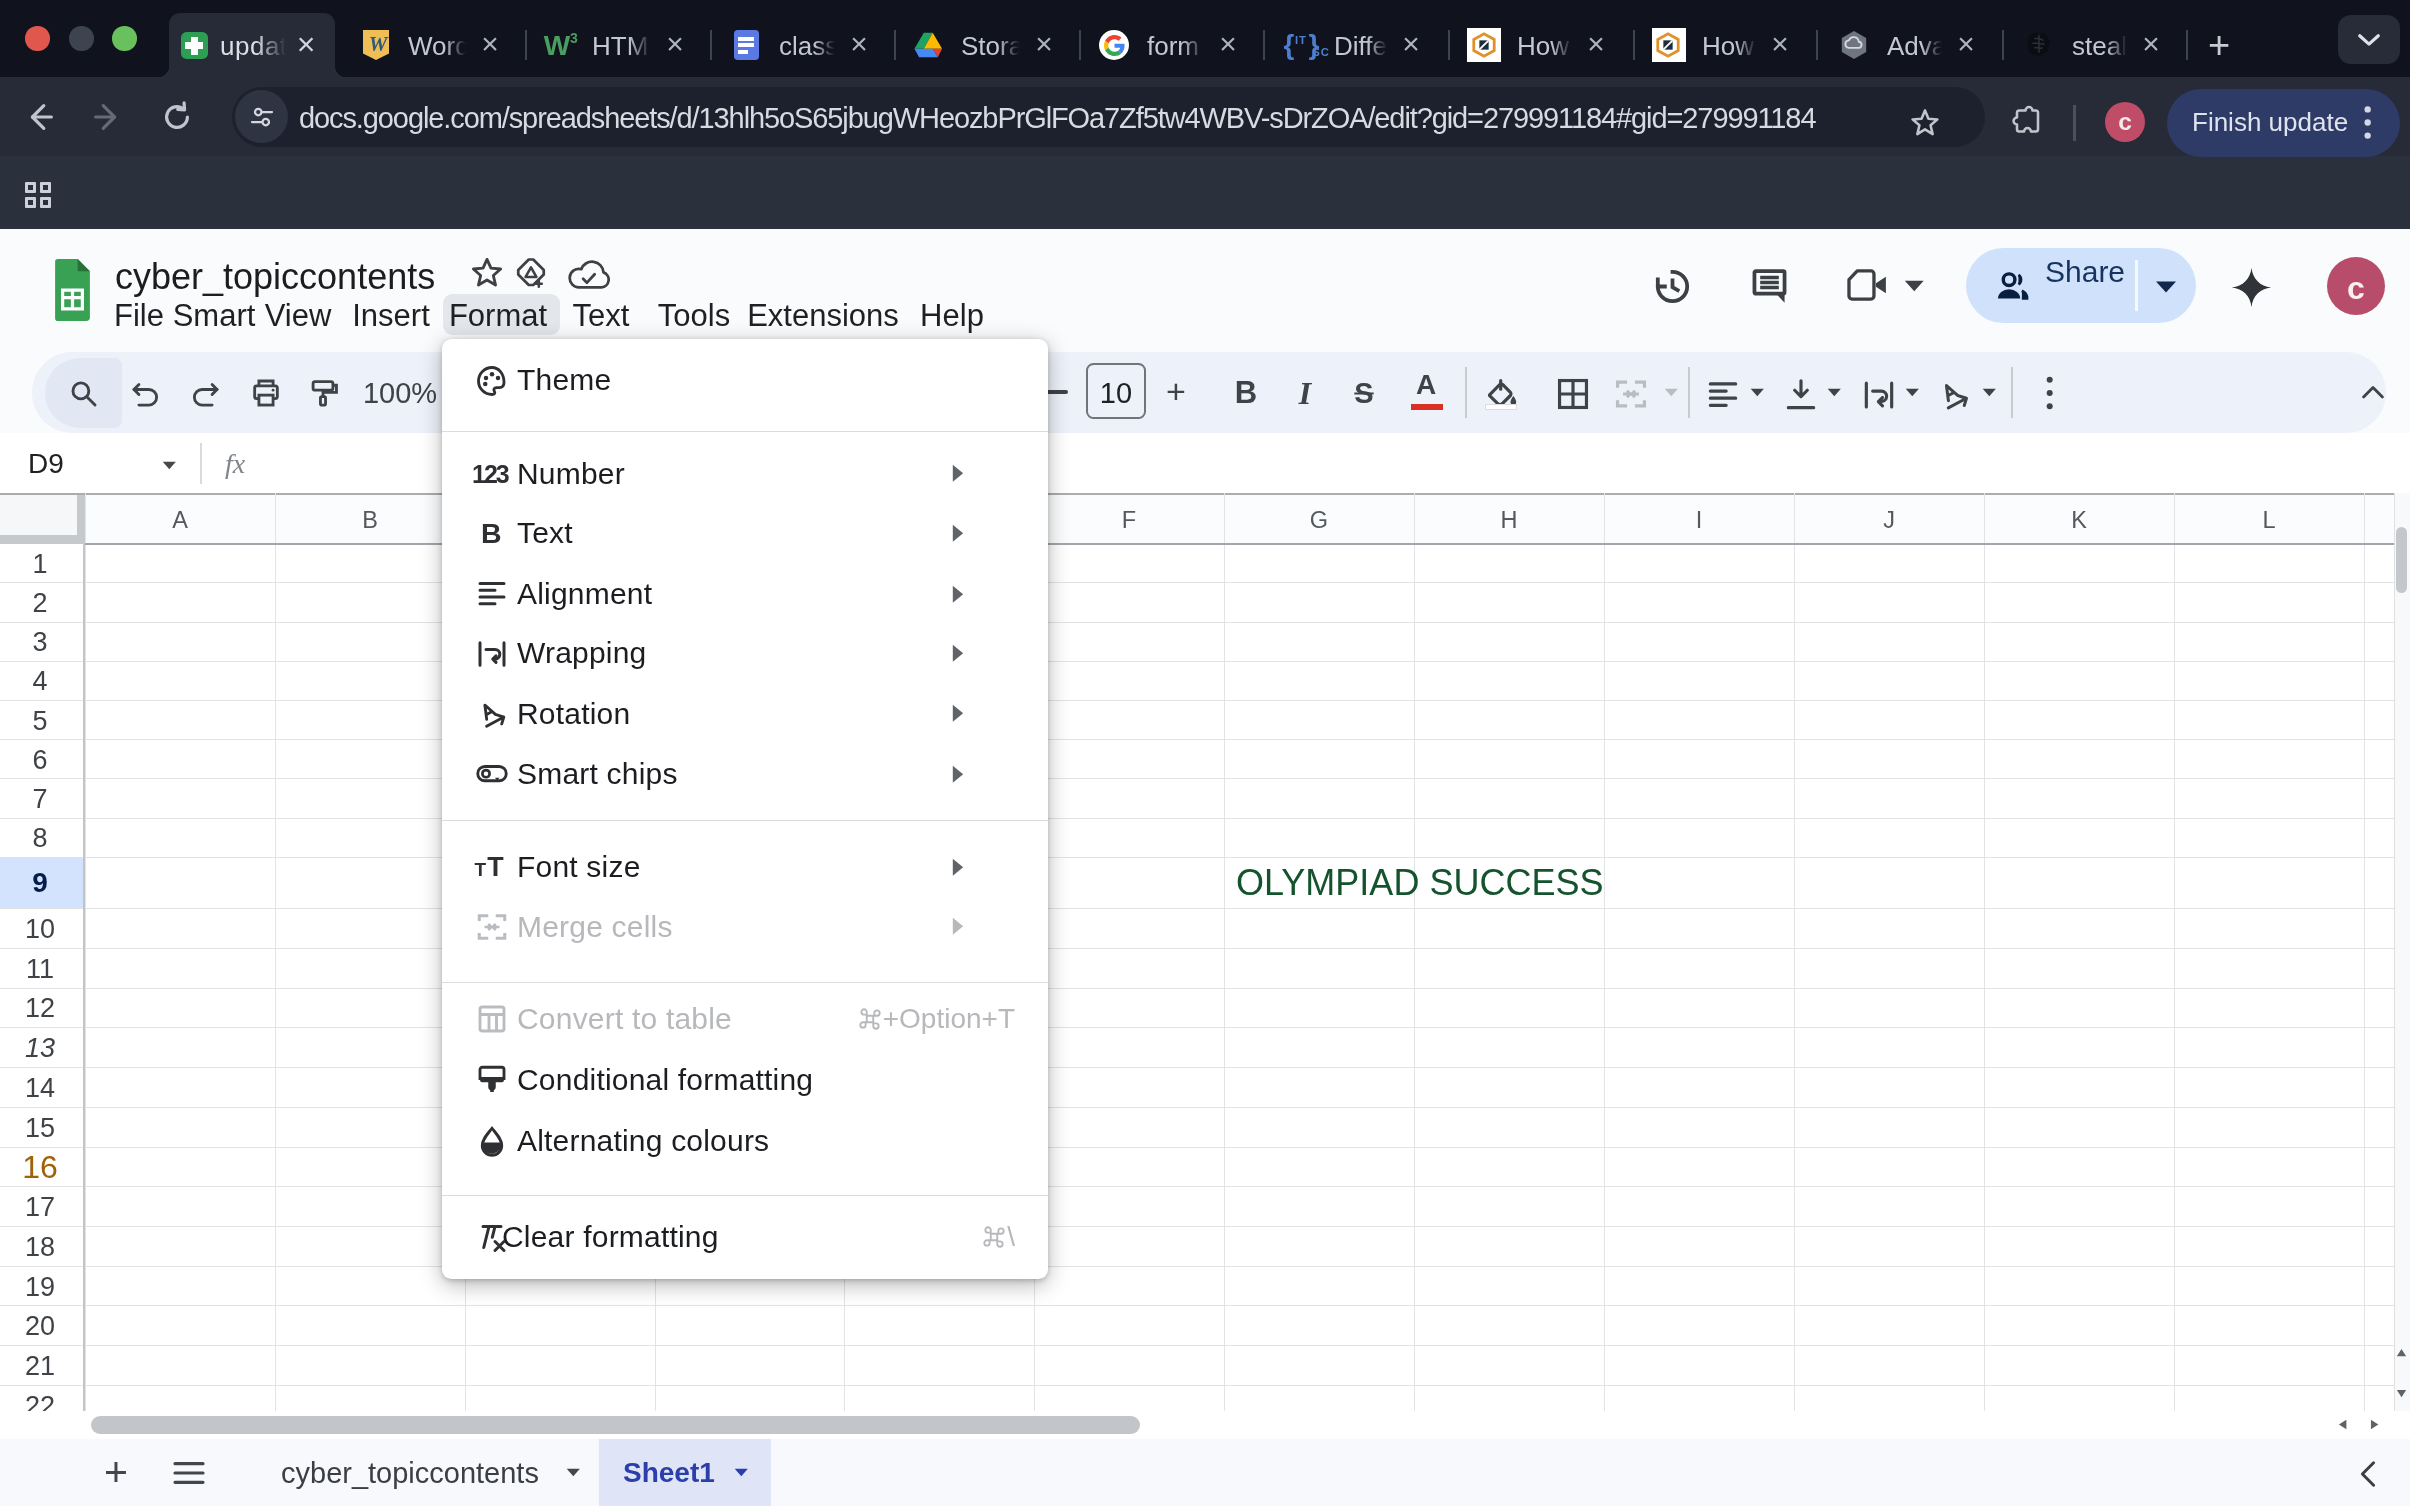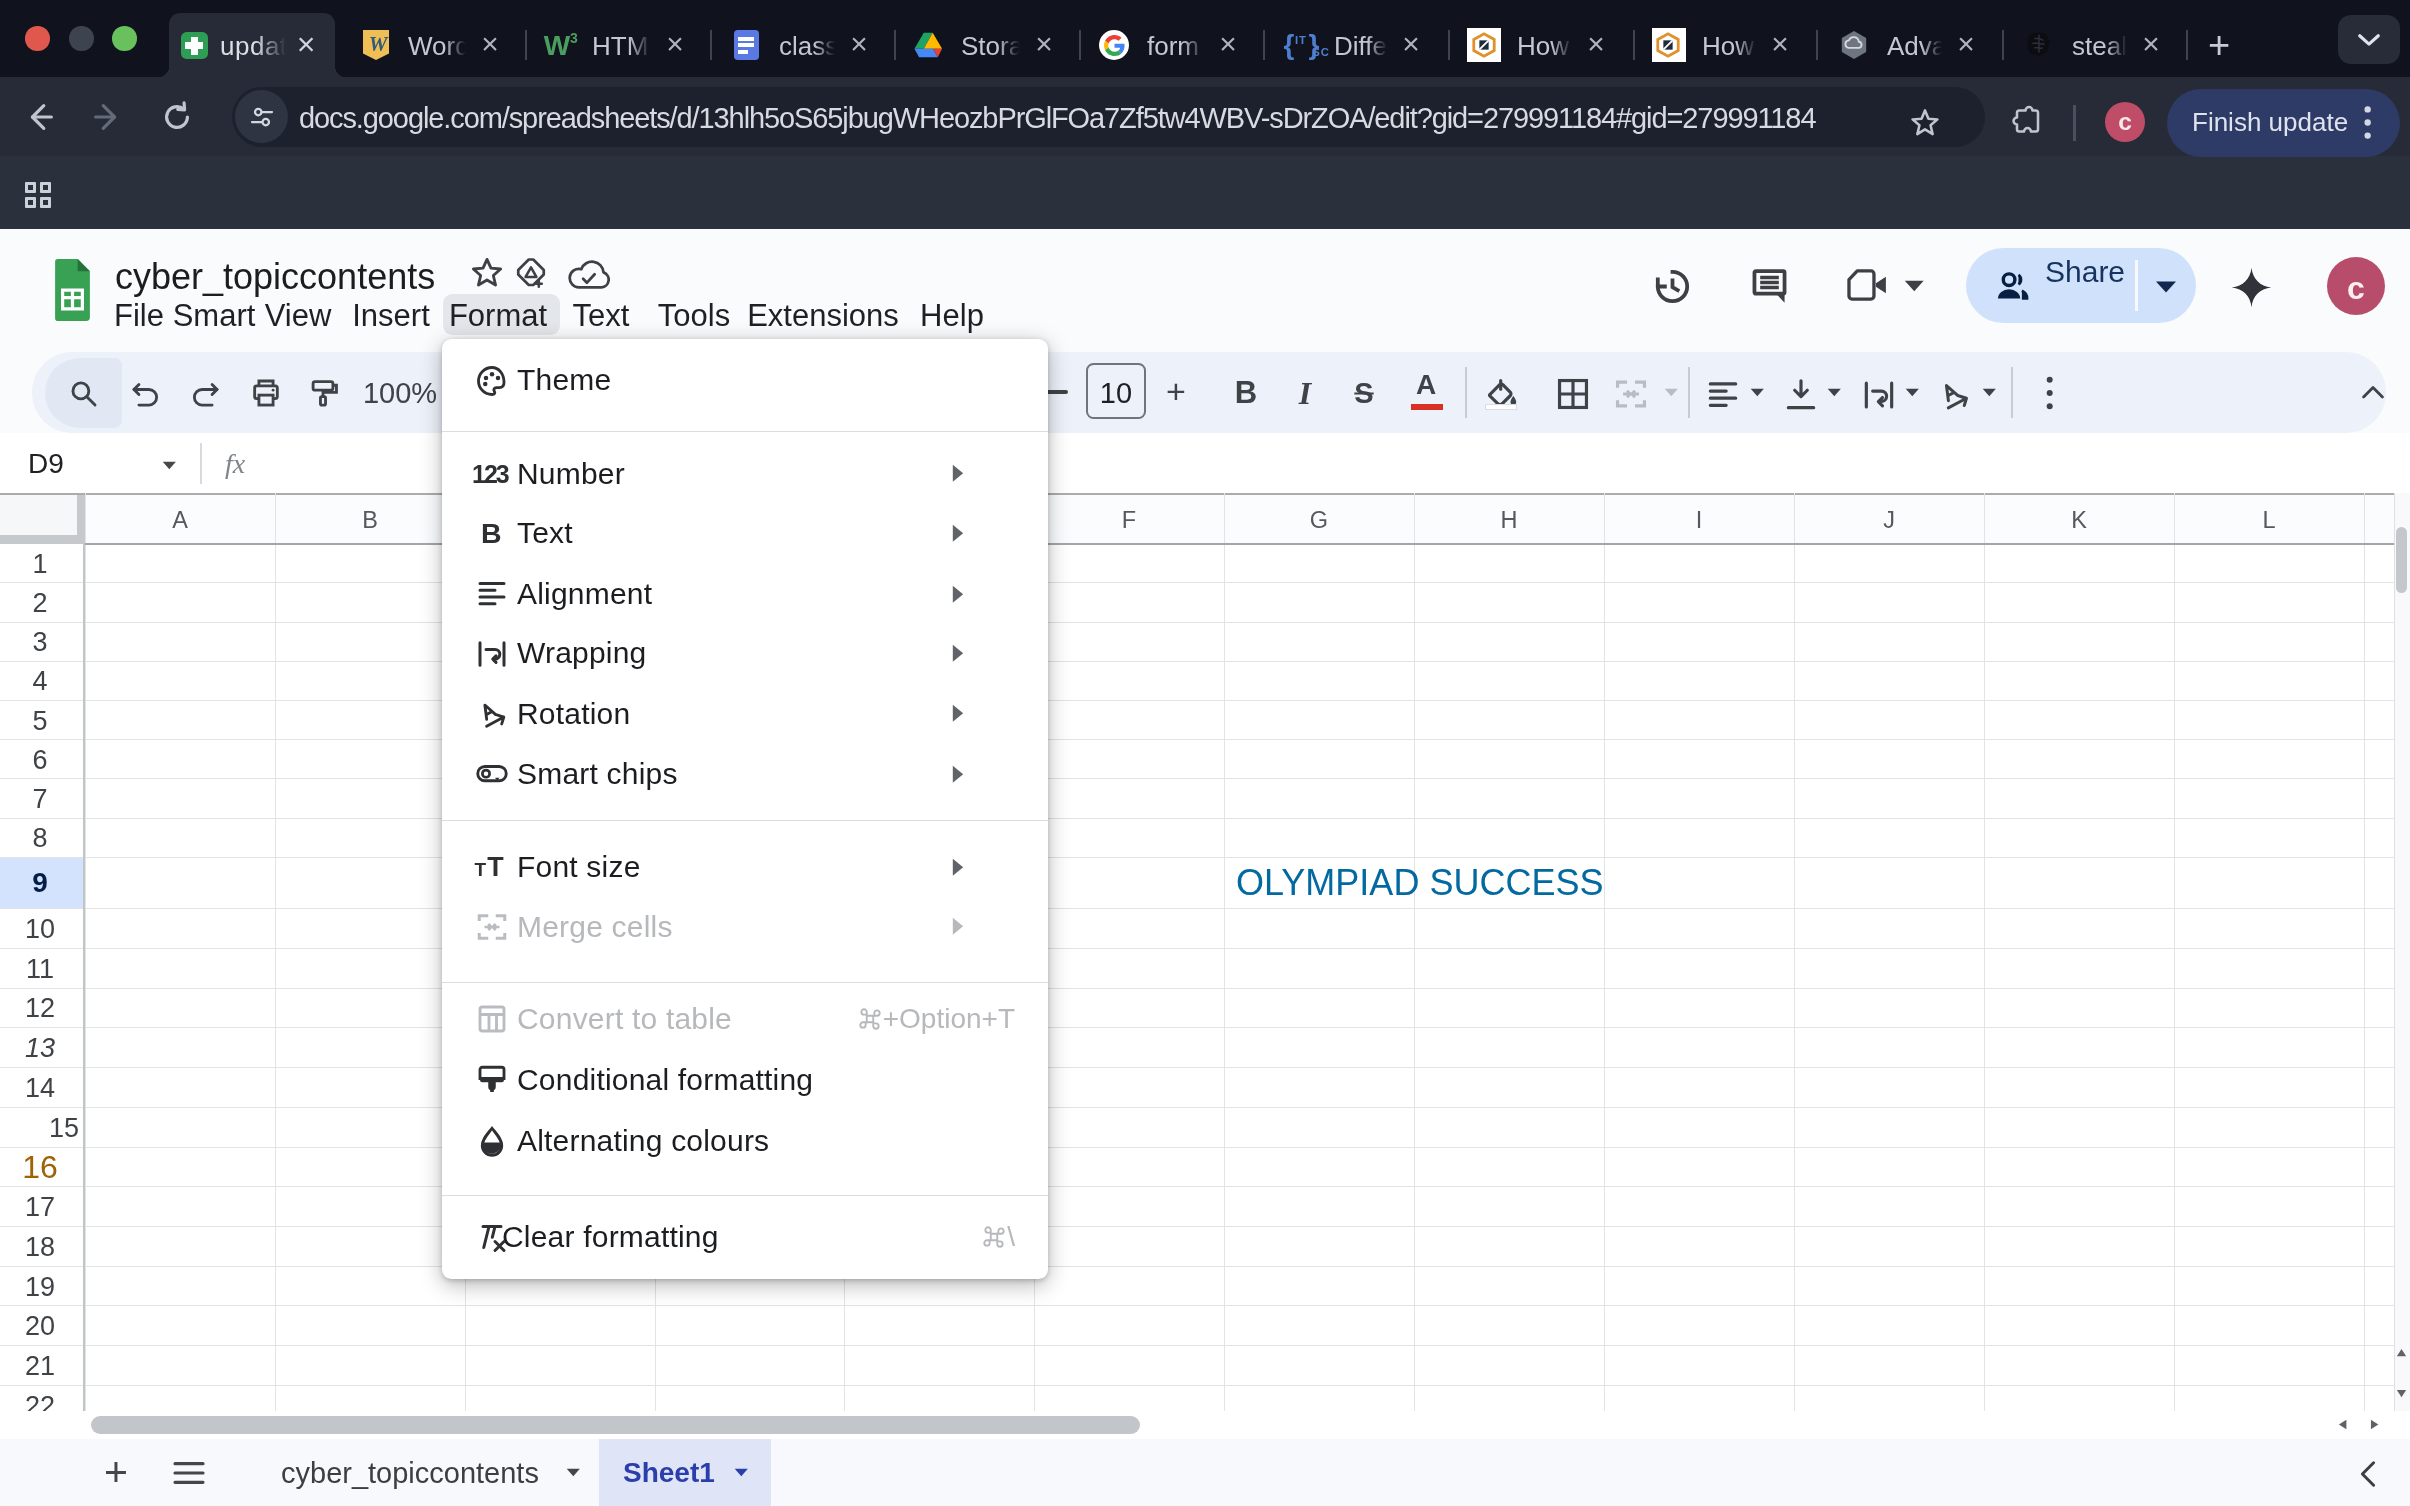--- a/index.html
+++ b/index.html
@@ -361,21 +361,21 @@
 <div style="position:absolute;left:40px;top:721px;transform:translate(-50%,-50%);font-size:27px;color:#3f4246;white-space:nowrap;">5</div>
 <div style="position:absolute;left:40px;top:760px;transform:translate(-50%,-50%);font-size:27px;color:#3f4246;white-space:nowrap;">6</div>
 <div style="position:absolute;left:40px;top:799px;transform:translate(-50%,-50%);font-size:27px;color:#3f4246;white-space:nowrap;">7</div>
 <div style="position:absolute;left:40px;top:838px;transform:translate(-50%,-50%);font-size:27px;color:#3f4246;white-space:nowrap;">8</div>
 <div style="position:absolute;left:40px;top:883px;transform:translate(-50%,-50%);font-size:28px;color:#041e49;white-space:nowrap;font-weight:700;">9</div>
 <div style="position:absolute;left:40px;top:929px;transform:translate(-50%,-50%);font-size:27px;color:#3f4246;white-space:nowrap;">10</div>
 <div style="position:absolute;left:40px;top:969px;transform:translate(-50%,-50%);font-size:27px;color:#3f4246;white-space:nowrap;">11</div>
 <div style="position:absolute;left:40px;top:1008px;transform:translate(-50%,-50%);font-size:27px;color:#3f4246;white-space:nowrap;">12</div>
 <div style="position:absolute;left:40px;top:1048px;transform:translate(-50%,-50%);font-size:27px;color:#3f4246;white-space:nowrap;font-style:italic;">13</div>
 <div style="position:absolute;left:40px;top:1088px;transform:translate(-50%,-50%);font-size:27px;color:#3f4246;white-space:nowrap;">14</div>
-<div style="position:absolute;left:40px;top:1128px;transform:translate(-50%,-50%);font-size:27px;color:#3f4246;white-space:nowrap;margin-left:24px;">15</div>
+<div style="position:absolute;left:40px;top:1128px;transform:translate(-50%,-50%);font-size:27px;color:#3f4246;white-space:nowrap;">15</div>
 <div style="position:absolute;left:40px;top:1167px;transform:translate(-50%,-50%);font-size:32px;color:#a16207;white-space:nowrap;">16</div>
 <div style="position:absolute;left:40px;top:1207px;transform:translate(-50%,-50%);font-size:27px;color:#3f4246;white-space:nowrap;">17</div>
 <div style="position:absolute;left:40px;top:1247px;transform:translate(-50%,-50%);font-size:27px;color:#3f4246;white-space:nowrap;">18</div>
 <div style="position:absolute;left:40px;top:1287px;transform:translate(-50%,-50%);font-size:27px;color:#3f4246;white-space:nowrap;">19</div>
 <div style="position:absolute;left:40px;top:1326px;transform:translate(-50%,-50%);font-size:27px;color:#3f4246;white-space:nowrap;">20</div>
 <div style="position:absolute;left:40px;top:1366px;transform:translate(-50%,-50%);font-size:27px;color:#3f4246;white-space:nowrap;">21</div>
 <div style="position:absolute;left:40px;top:1406px;transform:translate(-50%,-50%);font-size:27px;color:#3f4246;white-space:nowrap;">22</div>
 <div style="position:absolute;left:0px;top:582px;width:83px;height:1.4px;background:#e2e3e5;"></div>
 <div style="position:absolute;left:0px;top:622px;width:83px;height:1.4px;background:#e2e3e5;"></div>
 <div style="position:absolute;left:0px;top:661px;width:83px;height:1.4px;background:#e2e3e5;"></div>
@@ -391,21 +391,21 @@
 <div style="position:absolute;left:0px;top:1027px;width:83px;height:1.4px;background:#e2e3e5;"></div>
 <div style="position:absolute;left:0px;top:1067px;width:83px;height:1.4px;background:#e2e3e5;"></div>
 <div style="position:absolute;left:0px;top:1107px;width:83px;height:1.4px;background:#e2e3e5;"></div>
 <div style="position:absolute;left:0px;top:1147px;width:83px;height:1.4px;background:#e2e3e5;"></div>
 <div style="position:absolute;left:0px;top:1186px;width:83px;height:1.4px;background:#e2e3e5;"></div>
 <div style="position:absolute;left:0px;top:1226px;width:83px;height:1.4px;background:#e2e3e5;"></div>
 <div style="position:absolute;left:0px;top:1266px;width:83px;height:1.4px;background:#e2e3e5;"></div>
 <div style="position:absolute;left:0px;top:1305px;width:83px;height:1.4px;background:#e2e3e5;"></div>
 <div style="position:absolute;left:0px;top:1345px;width:83px;height:1.4px;background:#e2e3e5;"></div>
 <div style="position:absolute;left:0px;top:1385px;width:83px;height:1.4px;background:#e2e3e5;"></div>
-<div style="position:absolute;left:1236px;top:857px;width:377px;height:51px;line-height:51px;font-size:36px;color:#0369a1;white-space:nowrap;">OLYMPIAD SUCCESS</div>
+<div style="position:absolute;left:1236px;top:857px;width:377px;height:51px;line-height:51px;font-size:36px;color:#14532d;white-space:nowrap;">OLYMPIAD SUCCESS</div>
 <div style="position:absolute;left:0px;top:1411px;width:2394px;height:1.4px;background:#e2e3e5;"></div>
 <div style="position:absolute;left:2394px;top:493px;width:17px;height:918px;background:#f8f9fa;border-left:0.9px solid #e0e0e0;"></div>
 <div style="position:absolute;left:2396px;top:527px;width:11.3px;height:66px;background:#c4c7cb;border-radius:5.6px;"></div>
 <svg style="position:absolute;left:2395px;top:1347px;" width="13" height="11.3" viewBox="0 0 14 12" fill="none">
     <path d="M2 10 L7 2 L12 10 Z" fill="#5f6368"></path>
   </svg>
 <svg style="position:absolute;left:2395px;top:1388px;" width="13" height="11.3" viewBox="0 0 14 12" fill="none">
     <path d="M2 2 L7 10 L12 2 Z" fill="#5f6368"></path>
   </svg>
 <div style="position:absolute;left:0px;top:1411px;width:2411px;height:27px;background:#ffffff;"></div>

